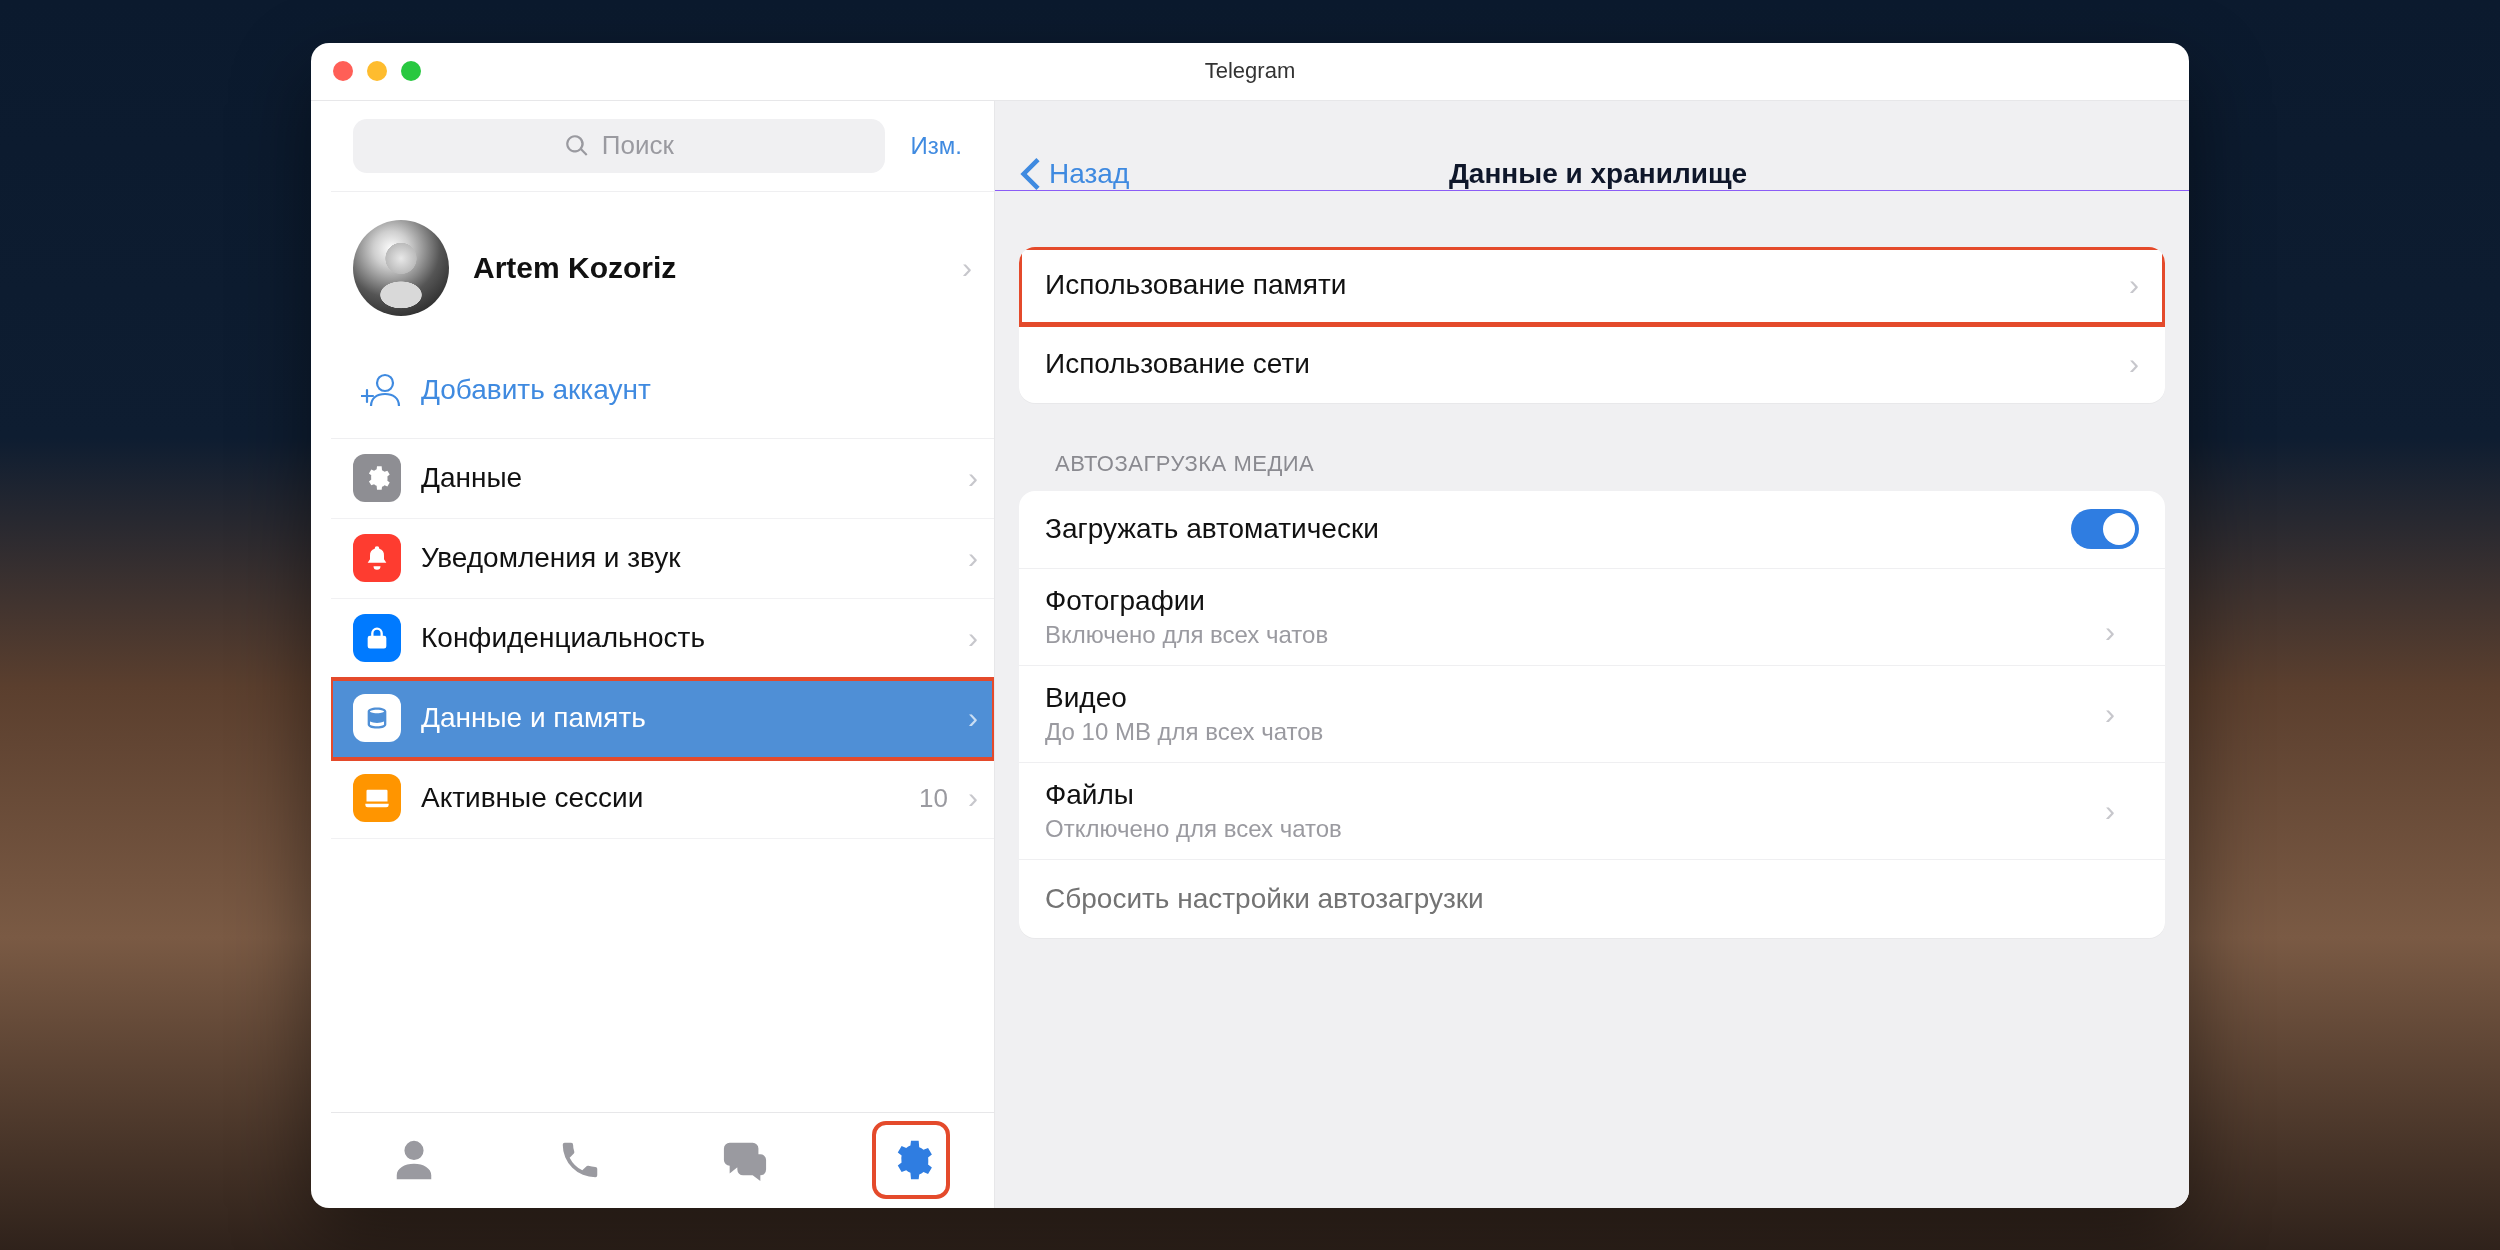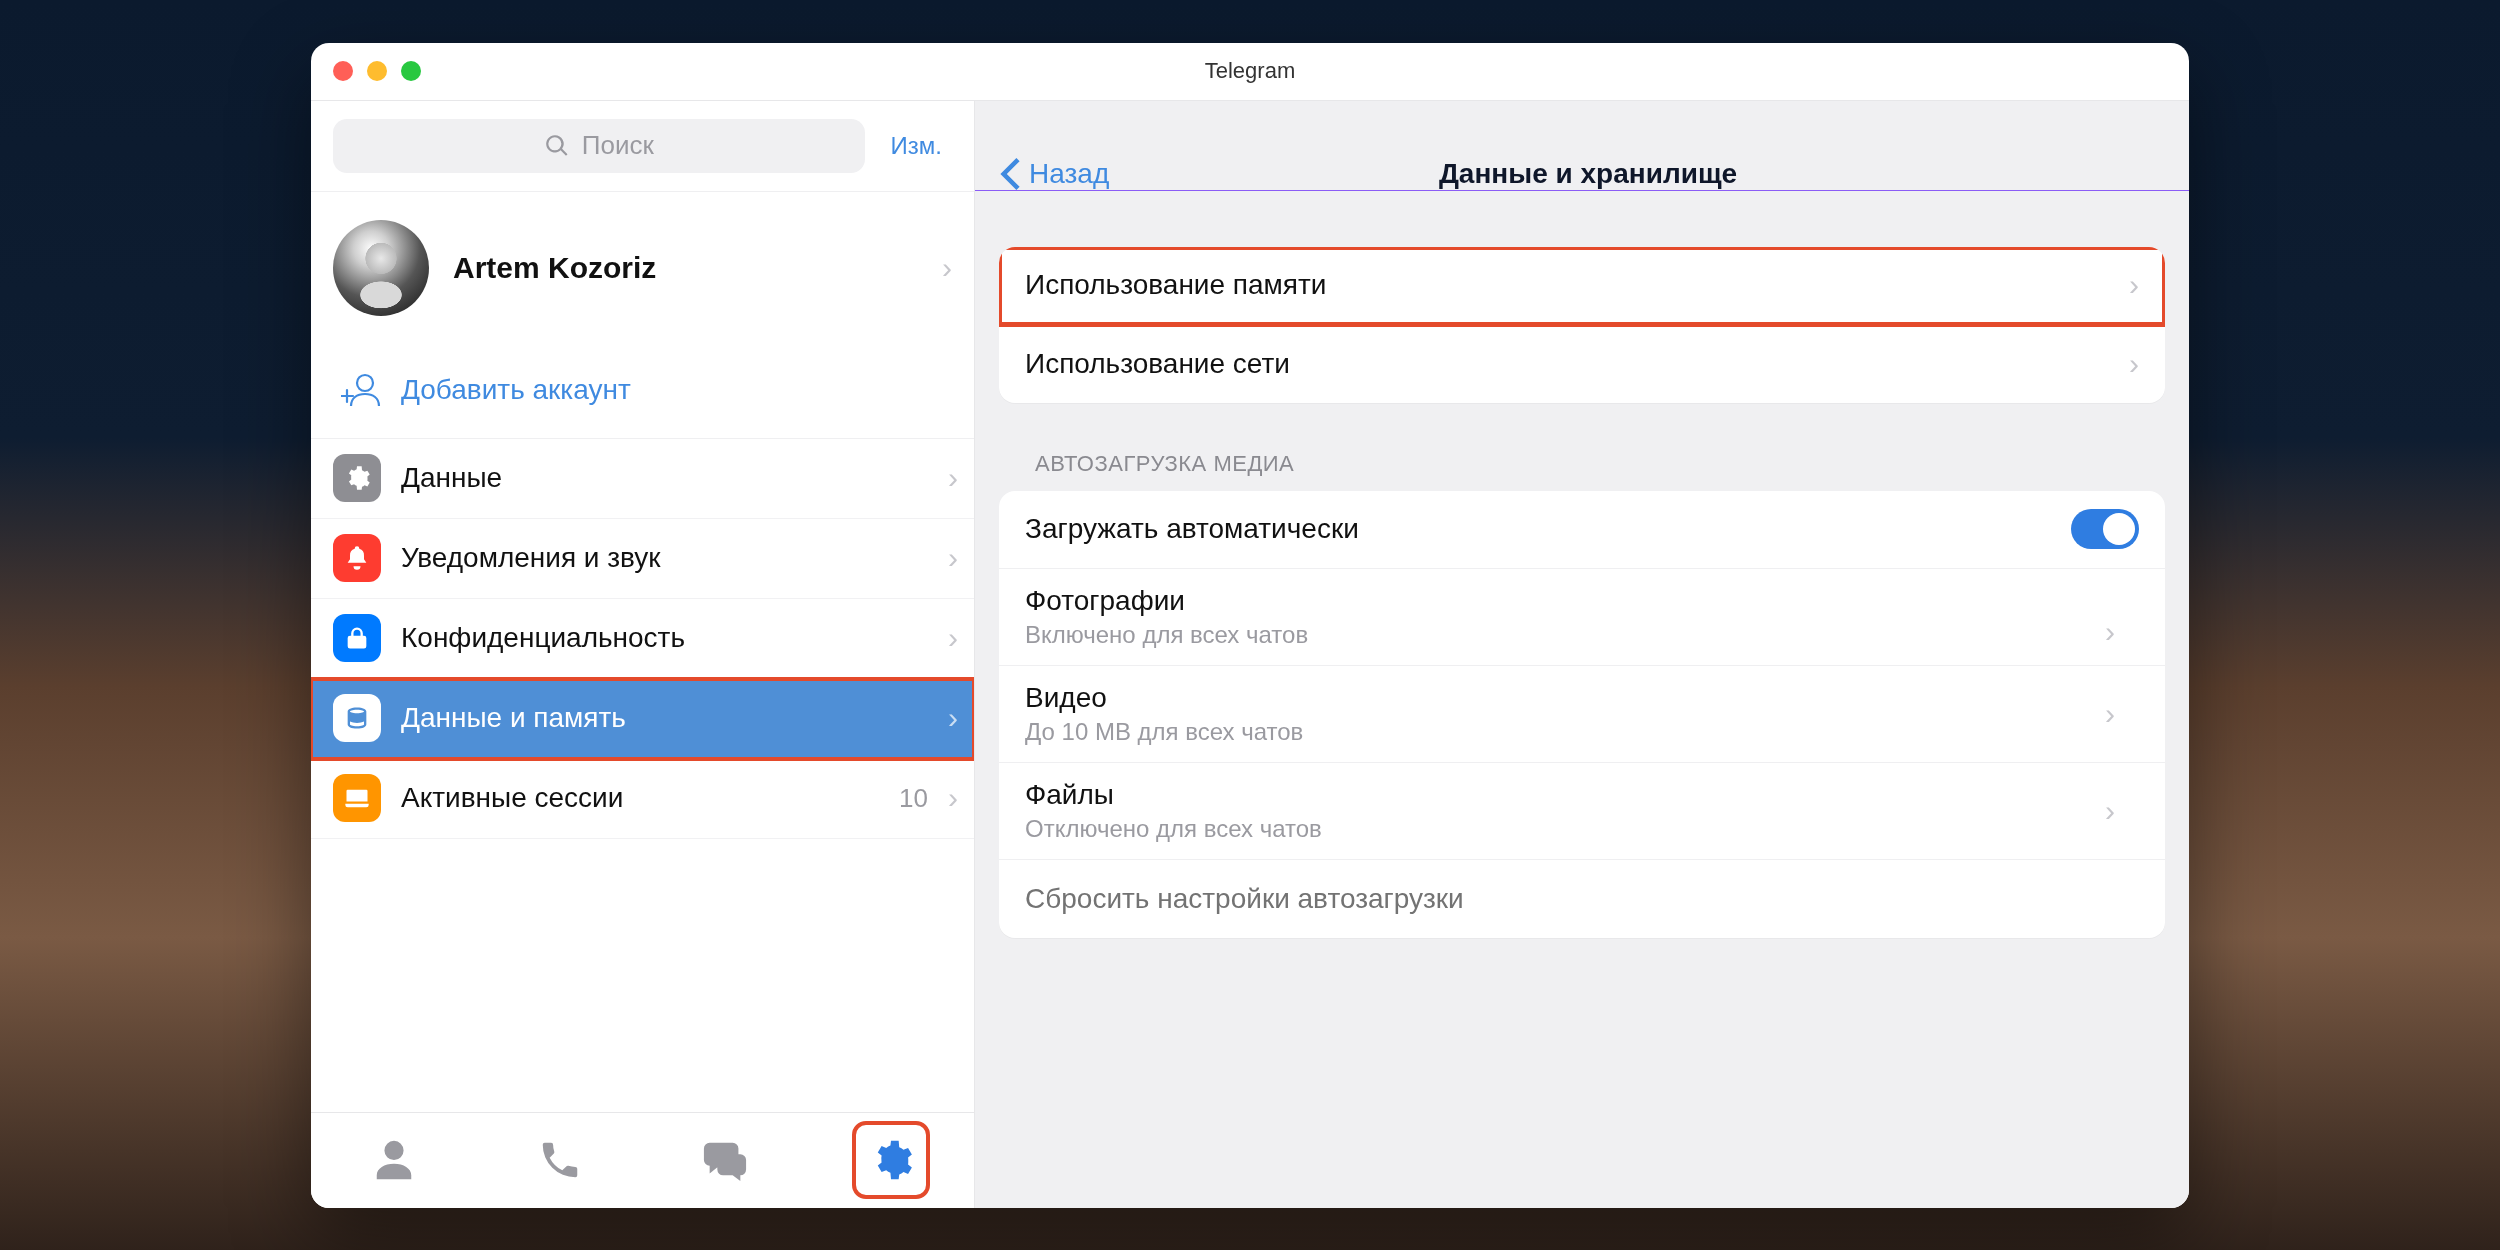--- a/index.html
+++ b/index.html
@@ -26,21 +26,21 @@
 }
 .traffic { display: flex; gap: 14px; padding-left: 22px; }
 .traffic .dot { width: 20px; height: 20px; border-radius: 50%; }
 .dot.red { background: #ff5f57; }
 .dot.yellow { background: #febc2e; }
 .dot.green { background: #28c840; }
 .titlebar .title {
   position: absolute; left: 0; right: 0; text-align: center;
   font-size: 22px; color: #333; font-weight: 400;
 }
-.body { flex: 1; display: flex; min-height: 0; }
+.body { flex: 1; display: flex; min-height: 0; margin-left: 20px; }
 .sidebar {
   width: 664px; border-right: 1px solid #e7e7e9;
   display: flex; flex-direction: column;
   background: #fff;
 }
 .search-row {
   display: flex; align-items: center; gap: 16px;
   padding: 18px 22px 18px 22px;
   border-bottom: 1px solid #efeff1;
 }

